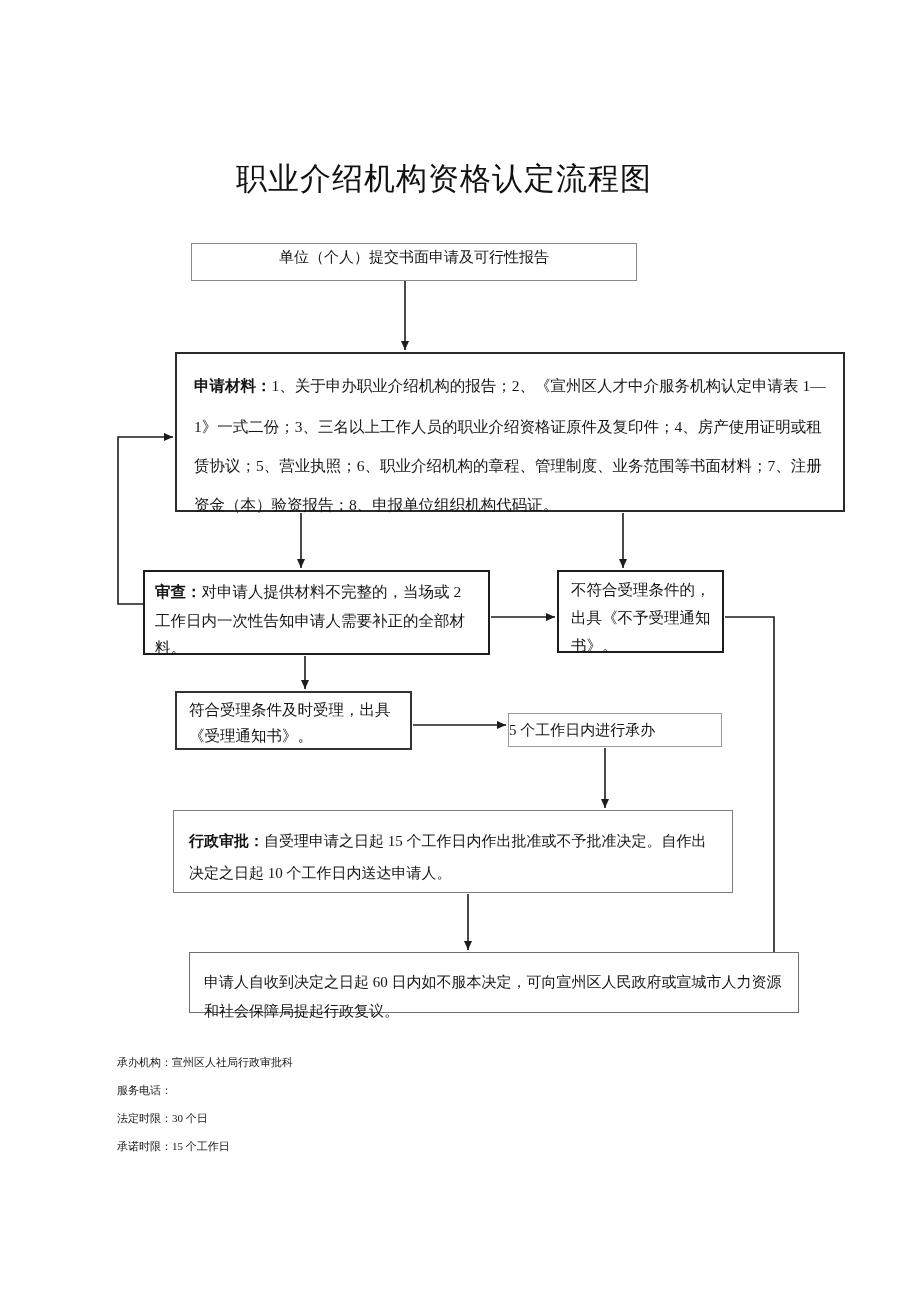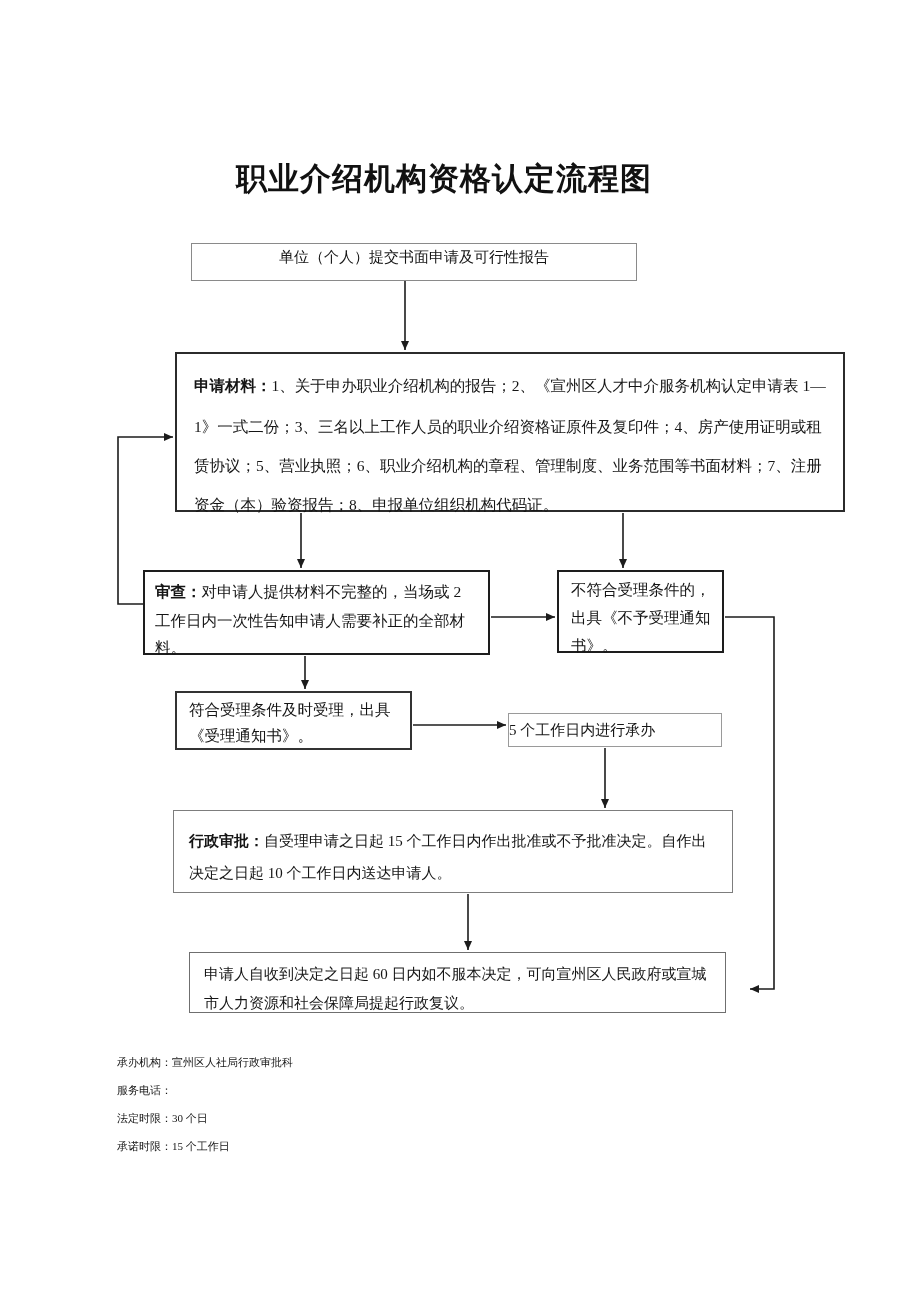--- a/index.html
+++ b/index.html
@@ -13,21 +13,21 @@
     color: #1a1a1a;
     overflow: hidden;
   }
   .title {
     position: absolute;
     top: 158px;
     left: 0;
     width: 888px;
     text-align: center;
     font-family: "Liberation Sans", sans-serif;
-    font-weight: 700;
+    font-weight: 400;
     font-size: 31px;
     letter-spacing: 1px;
     color: #111;
   }
   .node {
     position: absolute;
     box-sizing: border-box;
     background: #fff;
     font-size: 15.5px;
     line-height: 27px;
@@ -77,23 +77,23 @@
     font-size: 15px;
   }
   .box-approval {
     left: 173px; top: 810px; width: 560px; height: 83px;
     border: 1px solid #7d7d7d;
     padding: 15px 12px 0 15px;
     line-height: 30px;
     font-size: 15px;
   }
   .box-appeal {
-    left: 189px; top: 952px; width: 537px; height: 61px;
+    left: 189px; top: 952px; width: 610px; height: 61px;
     border: 1px solid #6f6f6f;
-    padding: 7px 10px 0 14px;
+    padding: 15px 10px 0 14px;
     line-height: 29px;
     font-size: 15px;
   }
   .connector-layer {
     position: absolute;
     left: 0; top: 0;
     width: 920px; height: 1301px;
     pointer-events: none;
   }
   .connector-layer path.link {

